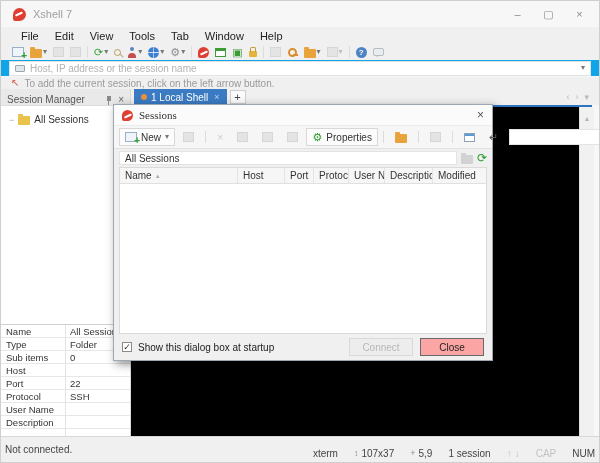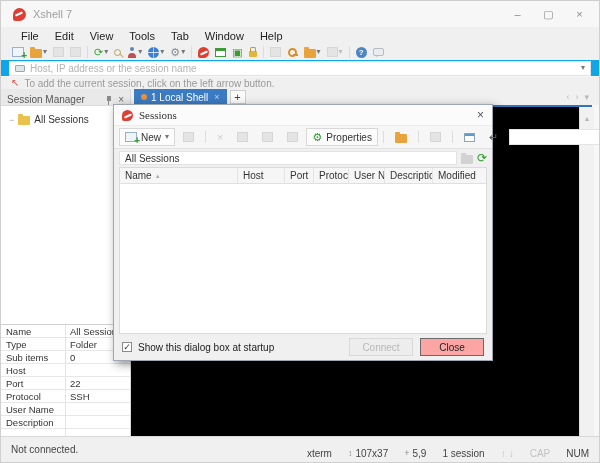--- a/index.html
+++ b/index.html
@@ -128,21 +128,21 @@
             display:flex; align-items:center; justify-content:center; font-size:11px; color:#444; }
   .tabctrls { margin-left:auto; display:flex; align-items:center; gap:6px; padding-right:10px; }
   .tabctrls span { color:#b9b9b9; font-size:9px; }
   .tabline { position:absolute; left:130px; top:104px; right:7px; height:2px; background:#2f76c0; }
   .terminal { position:absolute; left:130px; top:106px; width:448px; height:331px; background:#000; }
   .termscroll { position:absolute; left:578px; top:106px; width:15px; height:331px; background:#f1f1f1;
                 border-left:1px solid #e0e0e0; text-align:center; }
   .termscroll span { color:#b5b5b5; font-size:8px; line-height:14px; }
   
   .statusbar { position:absolute; left:0; right:0; bottom:0; height:26px; background:#f0f0f0;
-               border-top:1px solid #d8d8d8; display:flex; align-items:center; padding:0 10px;
+               border-top:1px solid #d8d8d8; display:flex; align-items:center; padding:0 4px;
                font-size:10px; color:#444; }
   .sb-right { margin-left:auto; display:flex; align-items:center; }
   .sb-item { margin-left:16px; display:flex; align-items:center; gap:3px;margin-top:7px; }
   .sb-ic { color:#8f8f8f; font-size:9px; }
   .dim { color:#c2c2c2; }
   
   .dialog { position:absolute; left:112px; top:103px; width:380px; height:257px; background:#f0f0f0;
             border:1px solid #9fa8b0; box-shadow:3px 3px 9px rgba(0,0,0,.45); display:flex;
             flex-direction:column; z-index:10; }
   .dlg-title { height:20px; background:#fbfbfb; display:flex; align-items:center; padding:0 8px; gap:6px; }

